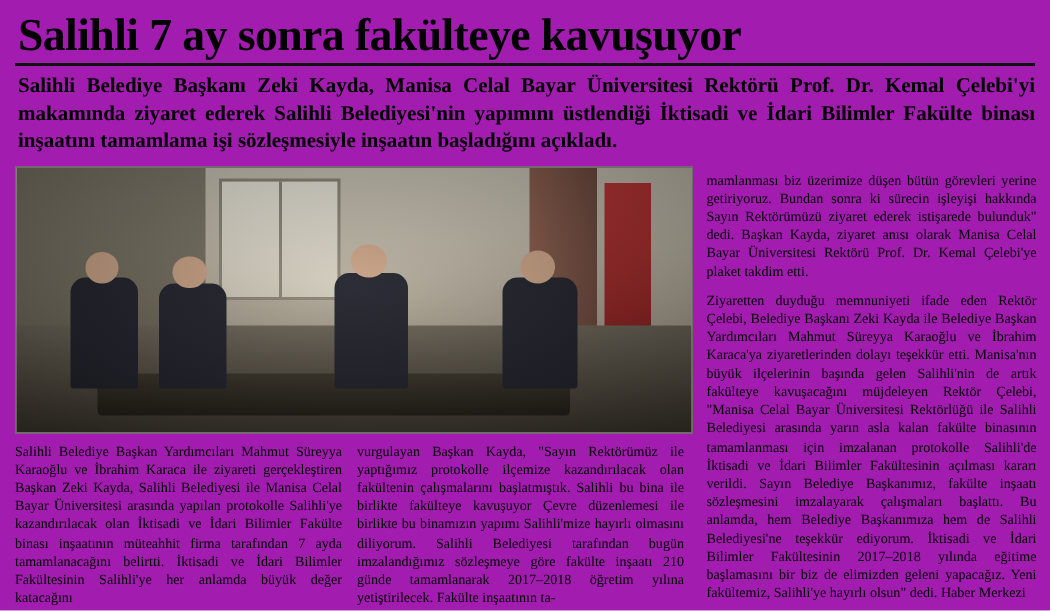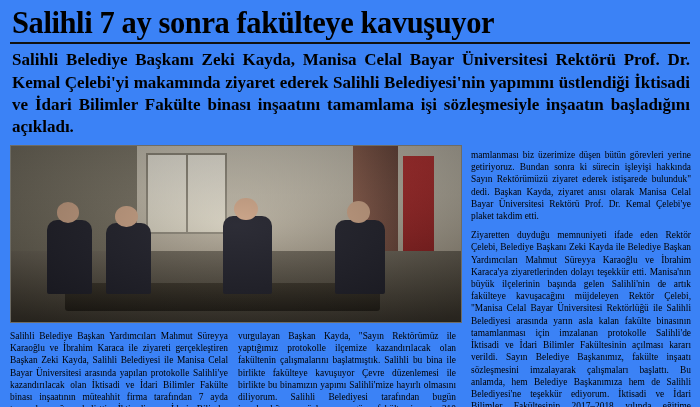--- a/index.html
+++ b/index.html
@@ -13,41 +13,41 @@
     font-family: "Liberation Serif", serif;
     color: #000000;
     overflow: hidden;
   }
   .page {
     position: relative;
     width: 700px;
     height: 407px;
     box-sizing: border-box;
     padding: 6px 10px 4px 10px;
-    background: #3b82f6;
+    background: #a21caf;
   }
   .headline {
     font-family: "Liberation Serif", serif;
     font-weight: bold;
     font-size: 30.5px;
     line-height: 1.02;
     letter-spacing: -0.4px;
     margin: 2px 0 3px 2px;
     color: #000;
     white-space: nowrap;
   }
   .rule {
     height: 2px;
     background: #111;
     margin: 3px 0 5px 0;
   }
   .standfirst {
     font-family: "Liberation Serif", serif;
     font-weight: bold;
-    font-size: 17px;
+    font-size: 14px;
     line-height: 1.32;
     text-align: justify;
     margin: 0 0 6px 2px;
     color: #000;
   }
   .body-area {
     display: flex;
     gap: 9px;
     align-items: flex-start;
   }

